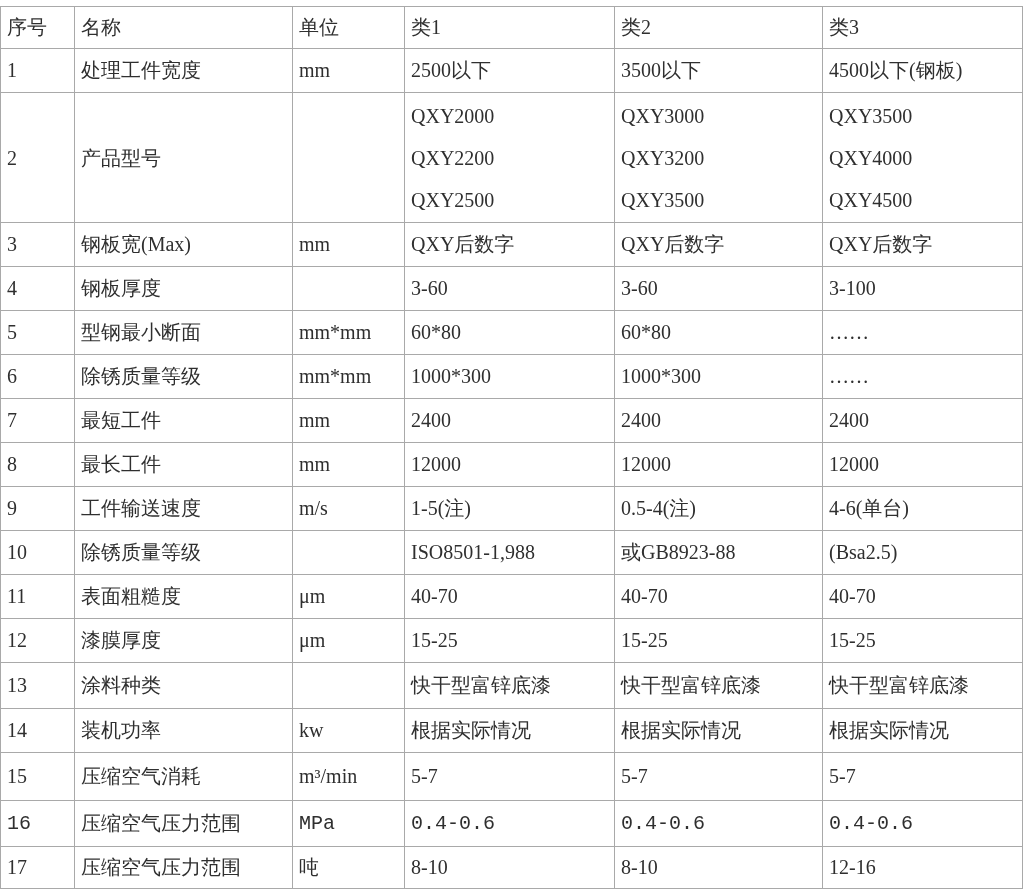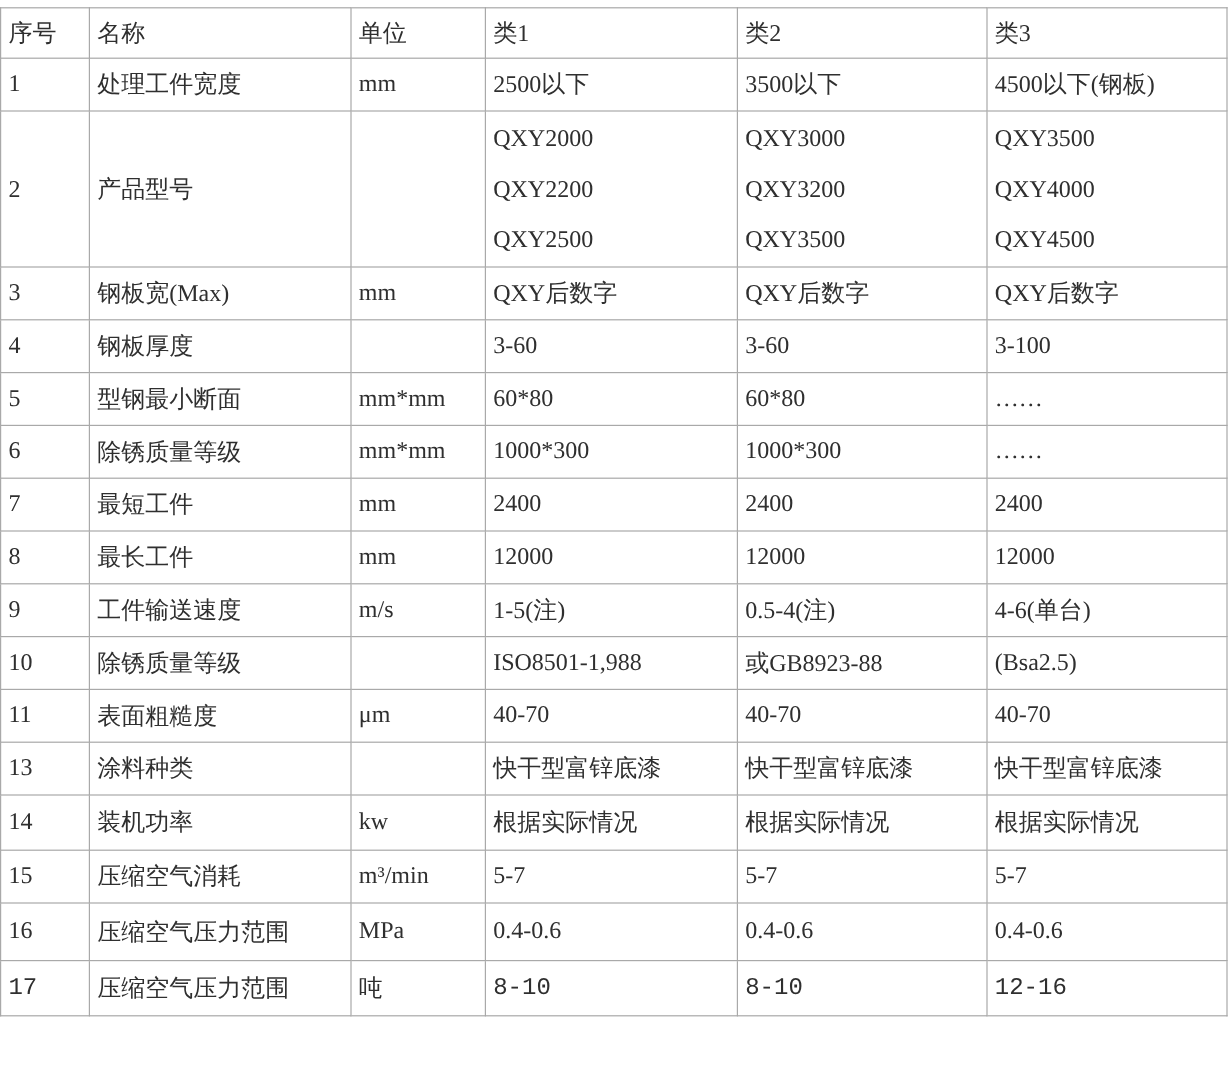--- a/index.html
+++ b/index.html
@@ -157,20 +157,28 @@
         </tr>
         <tr>
           <td>11</td>
           <td>表面粗糙度</td>
           <td>μm</td>
           <td>40-70</td>
           <td>40-70</td>
           <td>40-70</td>
         </tr>
         <tr>
+          <td>12</td>
+          <td>漆膜厚度</td>
+          <td>μm</td>
+          <td>15-25</td>
+          <td>15-25</td>
+          <td>15-25</td>
+        </tr>
+        <tr>
           <td>13</td>
           <td>涂料种类</td>
           <td></td>
           <td>快干型富锌底漆</td>
           <td>快干型富锌底漆</td>
           <td>快干型富锌底漆</td>
         </tr>
         <tr>
           <td>14</td>
           <td>装机功率</td>

